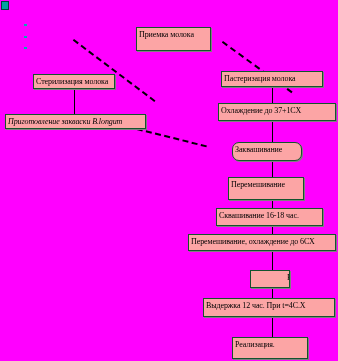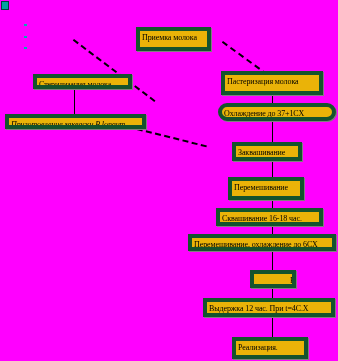--- a/index.html
+++ b/index.html
@@ -14,22 +14,22 @@
     overflow: hidden;
   }
   #canvas {
     position: relative;
     width: 338px;
     height: 361px;
     background: #FF00FF;
   }
   .node {
     position: absolute;
-    background: #eab308;
-    border: 4px solid #14532d;
+    background: #fca5a5;
+    border: 1px solid #14532d;
     box-shadow: 1px 1px 0 #808080;
     box-sizing: border-box;
     color: #000000;
     font-size: 8px;
     line-height: 10px;
     white-space: nowrap;
     overflow: hidden;
     padding: 2px 2px 0 2px;
     letter-spacing: -0.1px;
   }
@@ -77,37 +77,37 @@
   <div class="vline" style="left:272px; top:194px; height:15px;"></div>
   <div class="vline" style="left:272px; top:226px; height:10px;"></div>
   <div class="vline" style="left:272px; top:251px; height:20px;"></div>
   <div class="vline" style="left:272px; top:288px; height:11px;"></div>
   <div class="vline" style="left:272px; top:317px; height:21px;"></div>
 
   <div class="node" style="left:136px; top:27px; width:75px; height:24px;">
     <span>Приемка молока</span>
   </div>
 
-  <div class="node" style="left:33px; top:74px; width:99px; height:15px;">
+  <div class="node" style="left:33px; top:74px; width:82px; height:15px;">
     <span>Стерилизация молока</span>
   </div>
 
   <div class="node" style="left:5px; top:114px; width:141px; height:15px;font-style:italic;">
     <span>Приготовление закваски B.longum</span>
   </div>
 
-  <div class="node" style="left:221px; top:71px; width:102px; height:24px;">
+  <div class="node" style="left:221px; top:71px; width:102px; height:16px;">
     <span>Пастеризация молока</span>
   </div>
 
-  <div class="node" style="left:218px; top:103px; width:118px; height:18px;border-radius:9px;">
+  <div class="node" style="left:218px; top:103px; width:118px; height:18px;">
     <span>Охлаждение до 37+1СХ</span>
   </div>
 
-  <div class="node" style="left:232px; top:142px; width:70px; height:19px;">
+  <div class="node" style="left:232px; top:142px; width:70px; height:19px;border-radius:7px;">
     <span>Заквашивание</span>
   </div>
 
   <div class="node" style="left:228px; top:177px; width:76px; height:23px;">
     <span>Перемешивание</span>
   </div>
 
   <div class="node" style="left:216px; top:208px; width:107px; height:18px;">
     <span>Сквашивание  16-18 час.</span>
   </div>

